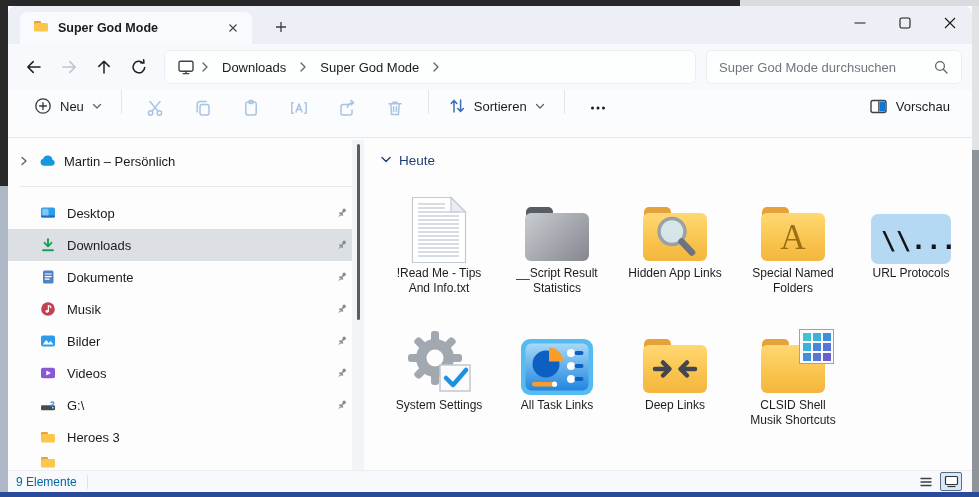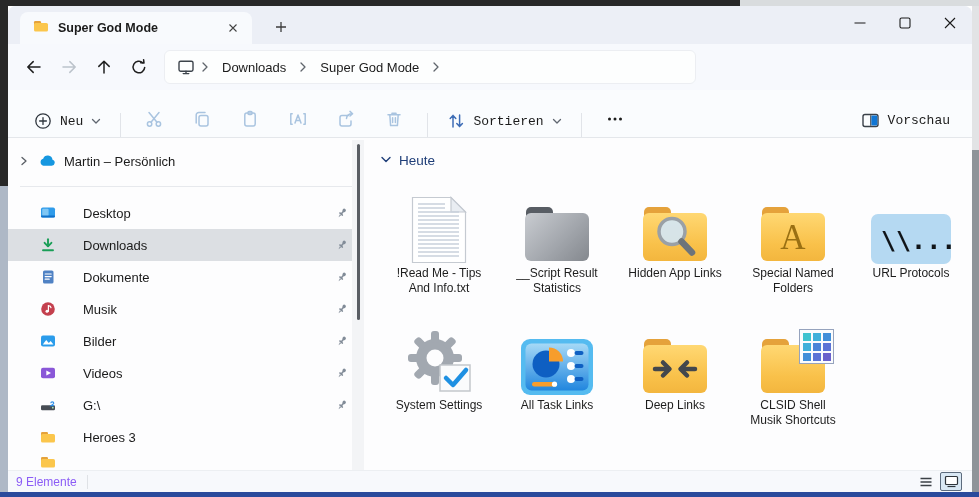--- a/index.html
+++ b/index.html
@@ -39,35 +39,35 @@
                 font-size:13px; color:#1b1b1b; }
   .crumb { padding:4px 7px; border-radius:4px; white-space:nowrap; }
   .crumb-sep { display:flex; align-items:center; padding:0 2px; }
   .search { margin-left:10px; flex:1; height:34px; background:#fdfefe; border:1px solid #eceef2; border-radius:6px;
             display:flex; align-items:center; padding:0 12px; gap:8px; }
   .search-field { border:none; outline:none; background:transparent; flex:1; font-size:13px; color:#1b1b1b;
                   font-family:"Liberation Sans",sans-serif; }
   .search-field::placeholder { color:#70767e; opacity:1; }
 
   
-  .toolbar { height:48px; background:#fafcfe; border-bottom:1px solid #e4e7eb; display:flex; align-items:flex-end;
-             padding:0 14px 0 16px; flex:none;font-family:Liberation Mono, monospace; }
+  .toolbar { height:48px; background:#fafcfe; border-bottom:1px solid #e4e7eb; display:flex; align-items:flex-start;
+             padding:0 14px 0 16px; flex:none; }
   .tb-btn { display:flex; align-items:center; gap:8px; padding:7px 10px; border-radius:4px; font-size:13px; color:#1b1b1b; white-space:nowrap; }
   .tb-sep { width:1px; height:24px; background:#e1e4e9; margin:0 9px; flex:none; }
   .tb-ico { width:40px; height:36px; display:flex; align-items:center; justify-content:center; margin:0 4px; border-radius:4px; }
   .tb-preview { margin-left:auto; display:flex; align-items:center; gap:8px; font-size:13px; color:#1b1b1b; padding:7px 8px; }
 
   
   .body-row { flex:1; display:flex; min-height:0; background:#fdfdfe; }
 
   .sidebar { width:356px; flex:none; position:relative; padding-top:8px; overflow:hidden;text-align:right; }
   .side-root { height:30px; display:flex; align-items:center; gap:8px; padding-left:10px; font-size:13px; color:#1b1b1b; }
   .side-divider { height:1px; background:#e7e9ed; margin:10px 12px 10px 12px; }
   .side-list { margin-top:8px; }
-  .side-item { height:32px; display:flex; align-items:center; gap:27px; padding-left:32px; position:relative;
+  .side-item { height:32px; display:flex; align-items:center; gap:11px; padding-left:32px; position:relative;
                font-size:13px; color:#1b1b1b; }
   .side-item.selected { background:#dcdfe3; }
   .side-item .pin { position:absolute; right:16px; top:10px; }
   .side-item.partial { align-items:flex-start; }
   .side-item.partial svg { margin-top:1px; }
   .side-scrollbar { position:absolute; right:0; top:2px; bottom:0; width:12px; background:#f3f4f6; }
   .side-thumb { position:absolute; left:5px; top:4px; width:2.5px; height:176px; background:#595d63; border-radius:2px; }
 
   .main { flex:1; background:#fdfdfe; padding:12px 0 0 16px; overflow:hidden; }
   .group-header { display:flex; align-items:center; gap:7px; font-size:13.5px; color:#1f3e78; height:20px; }
@@ -86,21 +86,21 @@
   .fldr-ovl { position:absolute; left:0; top:9px; width:64px; height:48px; display:flex; align-items:center; justify-content:center; }
   .letter-a { font-family:"Liberation Serif",serif; font-size:35px; color:#9a7013; line-height:1; }
   .clsid-grid { position:absolute; right:-9px; top:-7px; width:35px; height:35px; background:#fbfcfd;
                 border:1px solid #96a3bd; display:grid; grid-template-columns:repeat(3,1fr); gap:2px; padding:2.5px; }
   .clsid-grid i { display:block; }
 
   .url-icon-text { font-family:"DejaVu Sans Mono",monospace; font-weight:bold; }
 
   
   .statusbar { height:22px; flex:none; background:#f7f9fc; border-top:1px solid #eceff2; display:flex; align-items:center;
-               padding:0 8px 0 8px; font-size:12px; color:#8b5cf6; }
+               padding:0 8px 0 8px; font-size:12px; color:#0369a1; }
   .status-sep { width:1px; height:14px; background:#dfe2e6; margin-left:10px; }
   .view-toggles { margin-left:auto; display:flex; align-items:center; gap:6px; padding-right:2px; }
   .vt-grid { width:22px; height:19px; background:#d9e8f4; border:1px solid #5c6b7d; border-radius:2px;
              display:flex; align-items:center; justify-content:center; }
 </style>
 </head>
 <body>
 
 <div class="bd bd-top"></div>
 <div class="bd bd-top-r"></div>
@@ -188,20 +188,29 @@
       <span class="crumb">Downloads</span>
       <span class="crumb-sep">
         <svg width="8" height="12" viewBox="0 0 8 12" fill="none">
             <path d="M2 2 l4 4 -4 4" stroke="#60666d" stroke-width="1.3" stroke-linecap="round" stroke-linejoin="round"></path>
           </svg>
       </span>
       <span class="crumb">Super God Mode</span>
       <span class="crumb-sep">
         <svg width="8" height="12" viewBox="0 0 8 12" fill="none">
             <path d="M2 2 l4 4 -4 4" stroke="#60666d" stroke-width="1.3" stroke-linecap="round" stroke-linejoin="round"></path>
+          </svg>
+      </span>
+    </div>
+    <div class="search">
+      <input class="search-field" placeholder="Super God Mode durchsuchen" style="">
+      <span style="display:flex;">
+        <svg width="16" height="16" viewBox="0 0 16 16" fill="none">
+            <circle cx="7" cy="7" r="4.4" stroke="#5f646b" stroke-width="1.3"></circle>
+            <path d="M10.3 10.3 L14 14" stroke="#5f646b" stroke-width="1.3" stroke-linecap="round"></path>
           </svg>
       </span>
     </div>
   </div>
 
   <div class="toolbar">
     <div class="tb-btn">
       <svg width="18" height="18" viewBox="0 0 18 18" fill="none">
           <circle cx="9" cy="9" r="7.2" stroke="#30373f" stroke-width="1.3"></circle>
           <path d="M9 5.6 v6.8 M5.6 9 h6.8" stroke="#30373f" stroke-width="1.3" stroke-linecap="round"></path>

